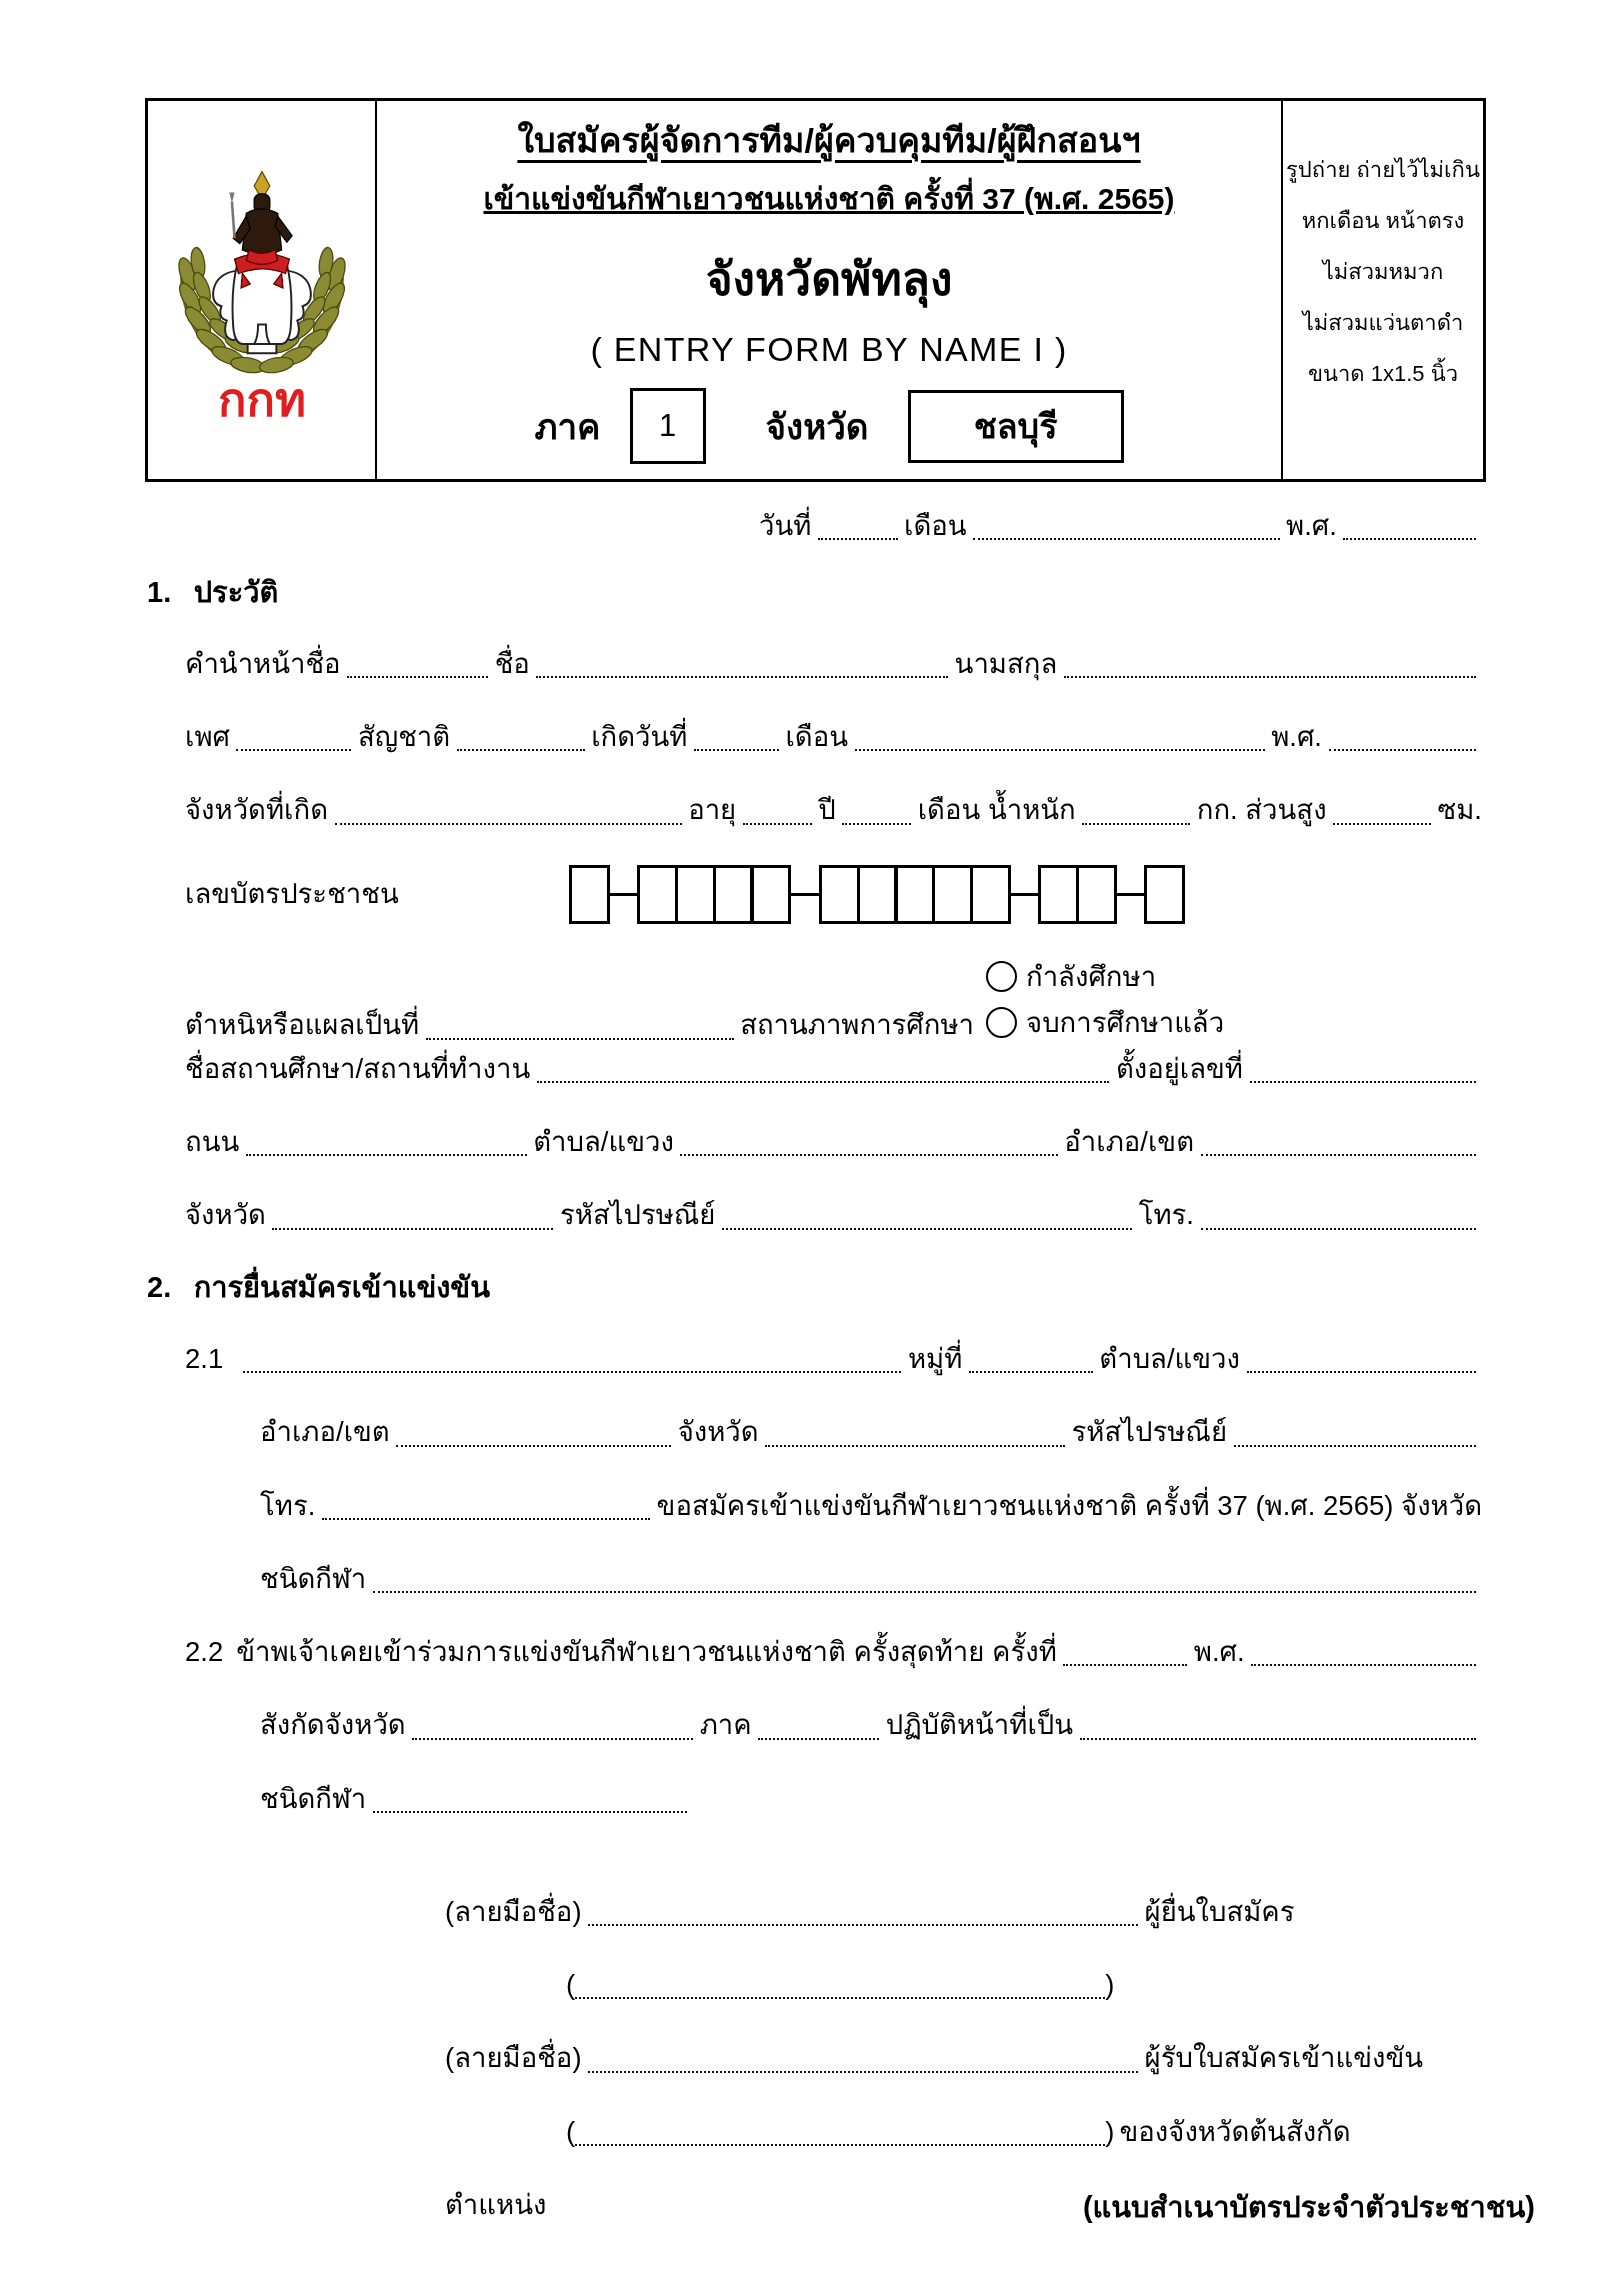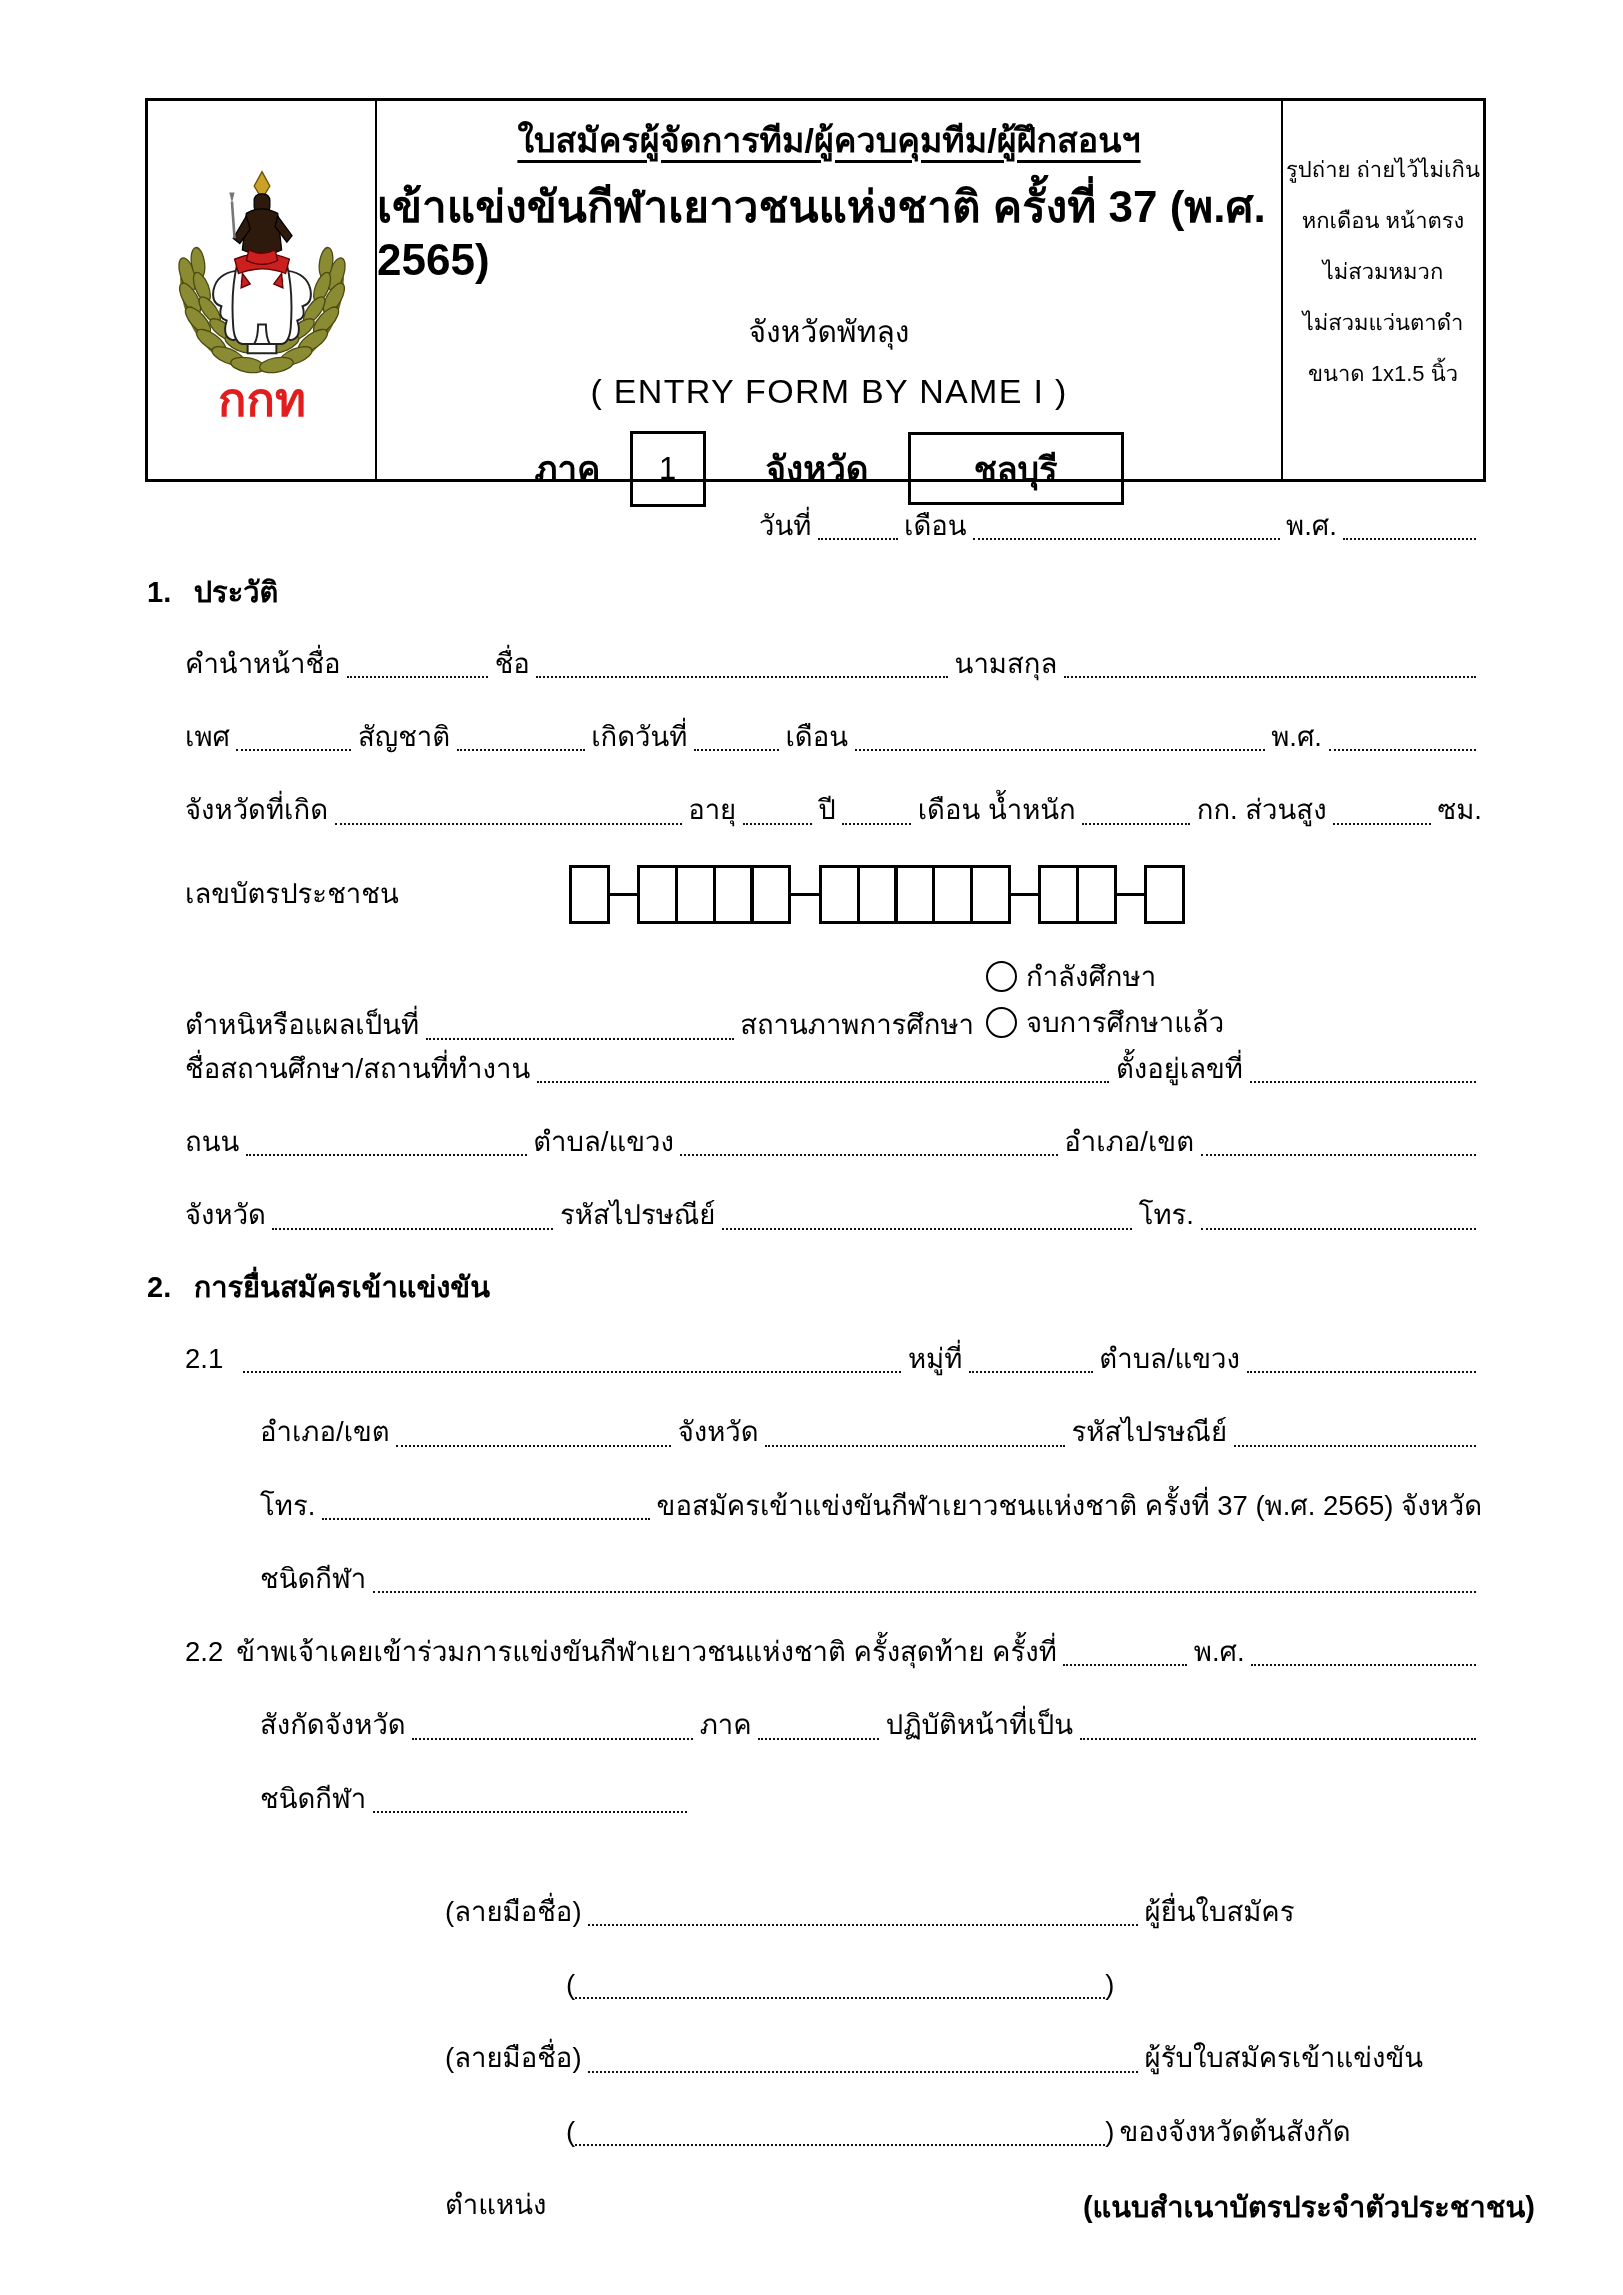--- a/index.html
+++ b/index.html
@@ -14,22 +14,22 @@
   
   .hdr{
     position:absolute;left:145px;top:98px;width:1341px;height:384px;
     border:3.3px solid #000;display:flex;box-sizing:border-box;background:#fff;
   }
   .hdr-logo{width:229px;border-right:2px solid #000;display:flex;align-items:center;justify-content:center;box-sizing:border-box;}
   .hdr-mid{flex:1;display:flex;flex-direction:column;align-items:center;justify-content:flex-start;padding-top:18.3px;box-sizing:border-box;}
   .hdr-photo{width:202px;border-left:2px solid #000;box-sizing:border-box;padding-top:58px;text-align:center;}
   .hdr-photo .pl{font-size:22px;line-height:1.0;margin-bottom:29px;}
   .t1{font-size:34px;font-weight:bold;text-decoration:underline;text-underline-offset:7.9px;text-decoration-thickness:2.6px;line-height:1.25;}
-  .t2{font-size:44px;font-weight:bold;margin-top:19.6px;line-height:1.2;}
-  .t3{font-size:30px;font-weight:normal;margin-top:27px;line-height:1.2;}
+  .t2{font-size:30px;font-weight:bold;margin-top:19.6px;line-height:1.2;text-decoration:underline;}
+  .t3{font-size:46px;font-weight:bold;margin-top:35px;line-height:1.2;}
   .t4{font-size:34px;font-weight:normal;letter-spacing:1.3px;margin-top:22px;line-height:1.15;}
   .t5{display:flex;align-items:center;margin-top:19.6px;font-size:35px;font-weight:bold;}
   .bx{border:3.3px solid #000;display:flex;align-items:center;justify-content:center;box-sizing:border-box;}
   .bx-region{width:76px;height:76px;margin-left:29px;font-size:31px;font-weight:normal;}
   .bx-prov{width:216px;height:73px;margin-left:39px;font-size:34px;}
   .t5-prov-label{margin-left:60px;}
   
   .body{position:absolute;left:147px;top:505px;width:1335px;}
   .r{display:flex;align-items:flex-end;font-size:27.5px;line-height:1.5;white-space:nowrap;margin:0 0 32px 38px;}
   .dt{border-bottom:2.6px dotted #111;height:1.3px;margin:0 6.5px 5.9px 6.5px;align-self:flex-end;}

